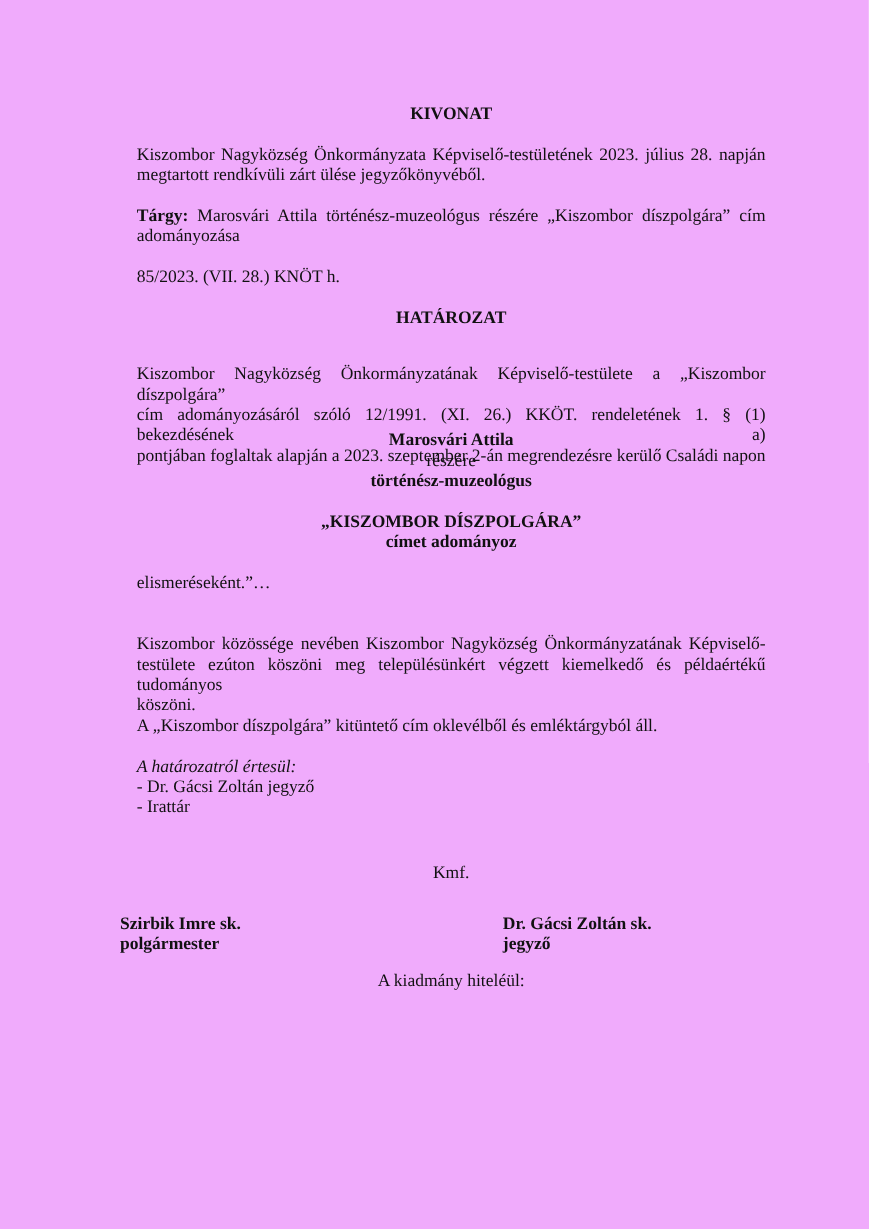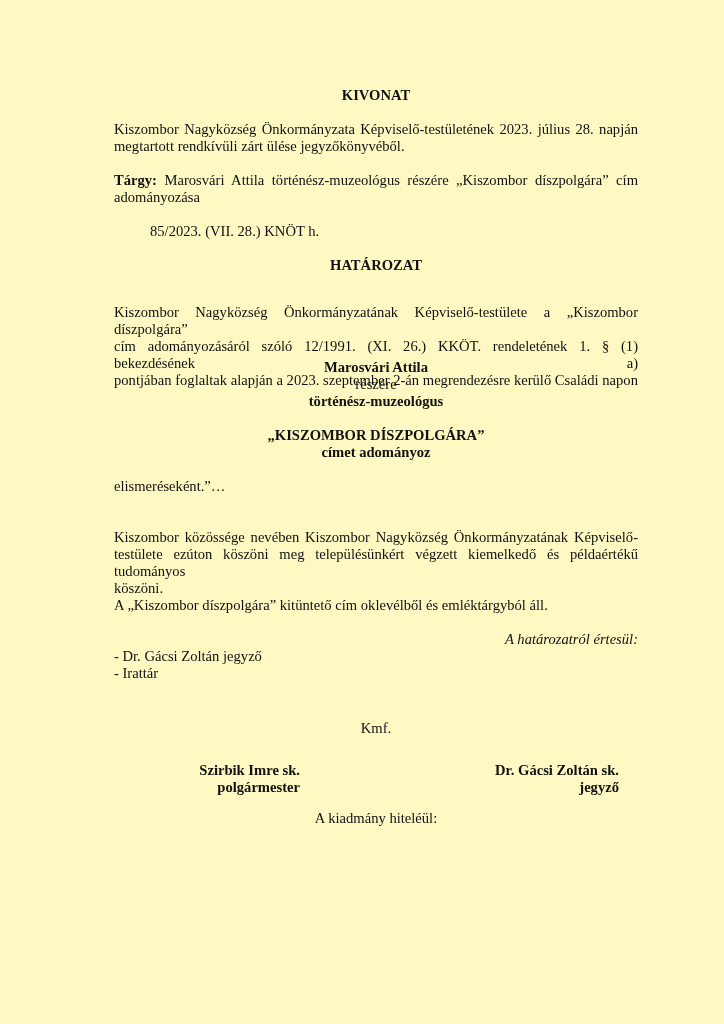--- a/index.html
+++ b/index.html
@@ -1,48 +1,48 @@
 <!DOCTYPE html>
 <html><head>
 <meta charset="utf-8">
 <style>
   html, body { margin: 0; padding: 0; background: #ffffff; }
   body { width: 724px; height: 1024px; position: relative; overflow: hidden; }
   .page {
     position: absolute; left: 0; top: 0; width: 724px; height: 1024px;
-    background: #fef9c3; color: #111111;
+    background: #f0abfc; color: #111111;
     font-family: "Liberation Serif", "DejaVu Serif", serif;
     font-size: 14.6px; line-height: 17px;
   }
   .blk { position: absolute; left: 114px; width: 524px; }
   .center { text-align: center; }
   .bold { font-weight: bold; }
-  .italic { font-style: italic; text-align: right; }
+  .italic { font-style: italic; }
   .line { display: block; white-space: nowrap; }
   .jline { display: block; text-align: justify; text-align-last: justify; }
-  .sig { position: absolute; width: 200px; text-align: right; font-weight: bold; }
+  .sig { position: absolute; width: 200px; text-align: left; font-weight: bold; }
 </style>
 </head>
 <body>
 
 <div class="page">
 
   <div class="blk center bold" style="top:87px;">KIVONAT</div>
 
   <div class="blk" style="top:121px;">
     <span class="jline">Kiszombor Nagyközség Önkormányzata Képviselő-testületének 2023. július 28. napján</span>
     <span class="line">megtartott rendkívüli zárt ülése jegyzőkönyvéből.</span>
   </div>
 
   <div class="blk" style="top:172px;">
     <span class="jline"><span class="bold">Tárgy:</span> <span>Marosvári Attila történész-muzeológus részére „Kiszombor díszpolgára” cím</span></span>
     <span class="line">adományozása</span>
   </div>
 
-  <div class="blk" style="top:223px;margin-left:36px;">85/2023. (VII. 28.) KNÖT h.</div>
+  <div class="blk" style="top:223px;">85/2023. (VII. 28.) KNÖT h.</div>
 
   <div class="blk center bold" style="top:257px;">HATÁROZAT</div>
 
   <div class="blk" style="top:304px;">
     <span class="jline">Kiszombor Nagyközség Önkormányzatának Képviselő-testülete a „Kiszombor díszpolgára”</span>
     <span class="jline">cím adományozásáról szóló 12/1991. (XI. 26.) KKÖT. rendeletének 1. § (1) bekezdésének a)</span>
     <span class="line">pontjában foglaltak alapján a 2023. szeptember 2-án megrendezésre kerülő Családi napon</span>
   </div>
 
   <div class="blk center" style="top:359px;">

